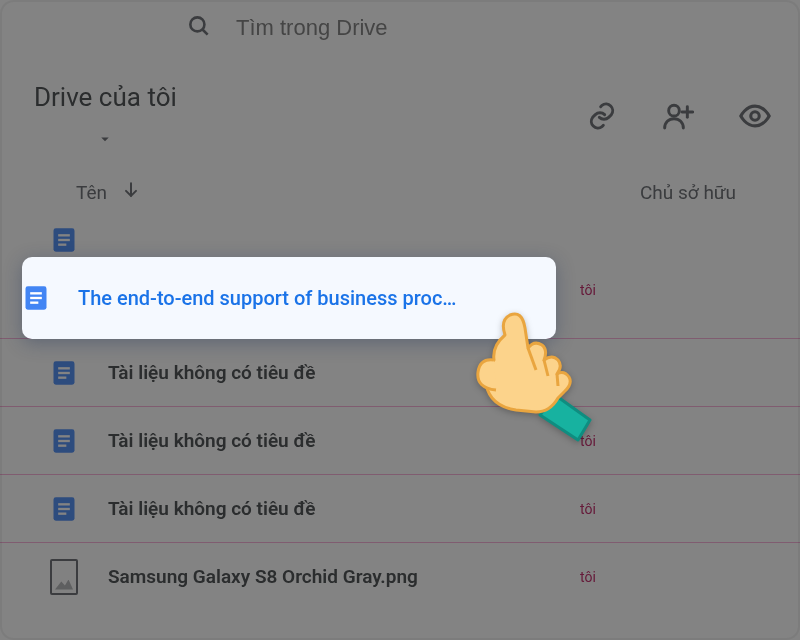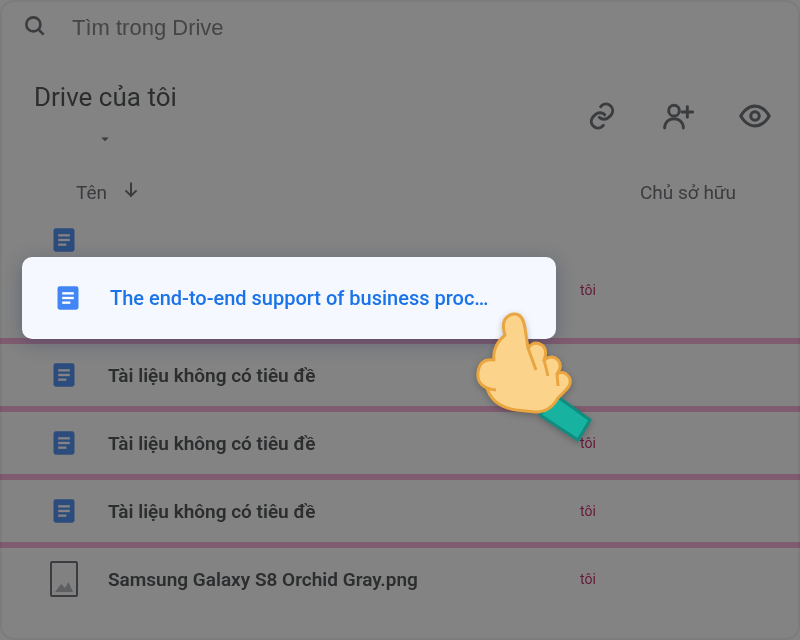--- a/index.html
+++ b/index.html
@@ -1,47 +1,47 @@
 <!DOCTYPE html>
 <html><head>
 <meta charset="utf-8">
 <style>
   * { box-sizing: border-box; margin: 0; padding: 0; }
   html, body { width: 800px; height: 640px; overflow: hidden; font-family: 'Segoe UI', Roboto, Arial, sans-serif; background: #fff; }
   .stage { position: relative; width: 800px; height: 640px; }
   .dim-overlay { position: absolute; inset: 0; background: rgba(30,30,30,0.55); pointer-events: none; z-index: 50; }
 
-  .searchbar { position: absolute; top: 0; left: 22px; right: 0; height: 56px; display: flex; align-items: center; gap: 24px; color: #5f6368; font-size: 22px; }
+  .searchbar { position: absolute; top: 0; left: 22px; right: 0; height: 56px; display: flex; align-items: center; gap: 24px; color: #5f6368; font-size: 22px; justify-content: center; }
   .searchbar .icon { color: #5f6368; }
   .search-input { border: none; background: transparent; font-size: 22px; color: #5f6368; outline: none; width: 400px; }
 
   .toolbar { position: absolute; top: 82px; left: 34px; right: 28px; display: flex; align-items: center; justify-content: space-between; }
   .loc { display: flex; align-items: center; gap: 12px; color: #3c4043; font-size: 26px; flex-direction: column; }
   .loc .chev { color: #5f6368; }
   .toolbar-icons { display: flex; align-items: center; gap: 44px; color: #5f6368; }
 
   .headerrow { position: absolute; top: 180px; left: 34px; right: 28px; display: flex; align-items: center; color: #5f6368; font-size: 19px; }
   .col-name { display: flex; align-items: center; gap: 14px; width: 520px; margin-left: 42px; }
   .col-owner { flex: 1; margin-left: 44px; }
 
   .rows { position: absolute; top: 242px; left: 0; right: 0; }
-  .row { position: relative; display: flex; align-items: center; height: 68px; padding-left: 50px; border-top: 6px solid #f9a8d4; }
+  .row { position: relative; display: flex; align-items: center; height: 68px; padding-left: 50px; border-top: 1px solid #f9a8d4; }
   .row:first-child { border-top: none; }
   .row .cell-name { display: flex; align-items: center; gap: 30px; width: 530px; font-size: 19px; font-weight: 600; color: #3c4043; }
   .row .cell-owner { color: #be185d; font-size: 14px; }
 
   
   .partial-row { position: absolute; top: 226px; left: 50px; }
 
   .docicon { width: 28px; height: 28px; flex: 0 0 28px; }
   .imgicon { width: 28px; height: 36px; flex: 0 0 28px; border: 2px solid #5f6368; border-radius: 2px; position: relative; background: #fafafa; }
   .imgicon::after { content: ""; position: absolute; left: 3px; right: 3px; bottom: 3px; height: 10px; background: #5f6368; opacity: .5; clip-path: polygon(0 100%, 35% 20%, 55% 60%, 75% 0, 100% 100%); }
 
   
-  .card { position: absolute; top: 257px; left: 22px; width: 534px; height: 82px; background: #f5f9ff; border-radius: 10px; box-shadow: 0 4px 18px rgba(30,50,90,0.35); display: flex; align-items: center; gap: 28px; padding-left: 32px; z-index: 100; }
+  .card { position: absolute; top: 257px; left: 22px; width: 534px; height: 82px; background: #f5f9ff; border-radius: 10px; box-shadow: 0 4px 18px rgba(30,50,90,0.35); display: flex; align-items: center; gap: 28px; z-index: 100; }
   .card .title { color: #1a73e8; font-size: 20px; font-weight: 500; white-space: nowrap; overflow: hidden; text-overflow: ellipsis; max-width: 420px; }
 
   
   .hand { position: absolute; top: 300px; left: 450px; z-index: 120; }
   .hand svg { filter: drop-shadow(0 2px 3px rgba(0,0,0,.25)); }
 
   .frame { position: absolute; inset: 0; border-radius: 14px; box-shadow: inset 0 0 0 2px rgba(0,0,0,.05); pointer-events: none; z-index: 200; }
 </style>
 </head>
 <body>

